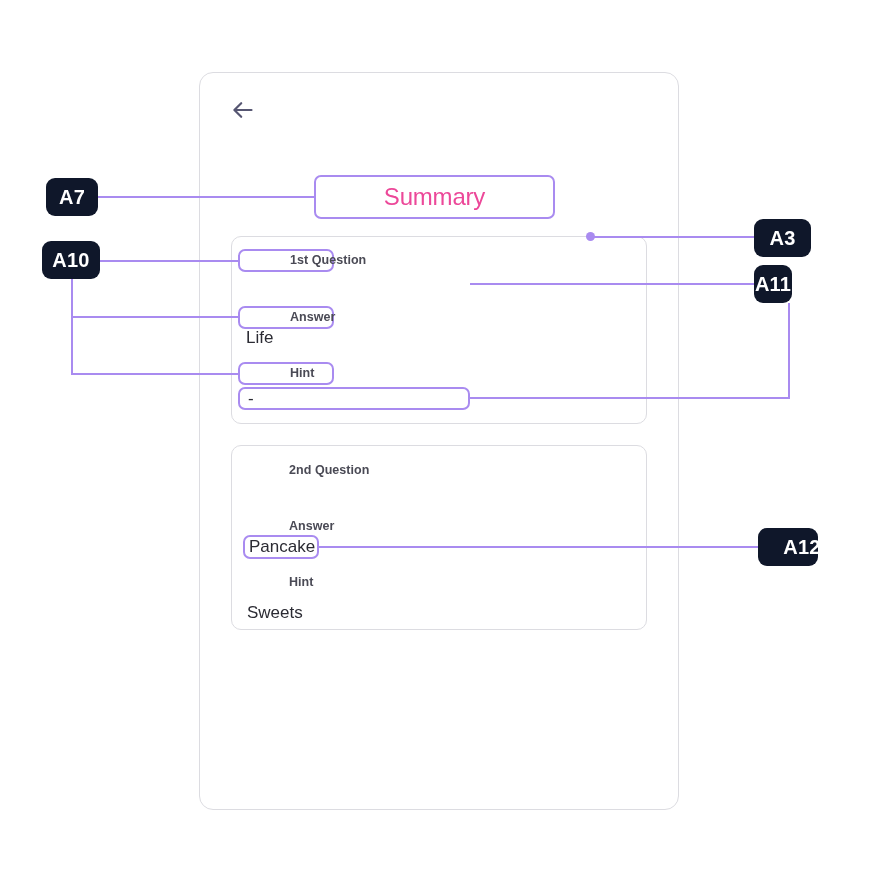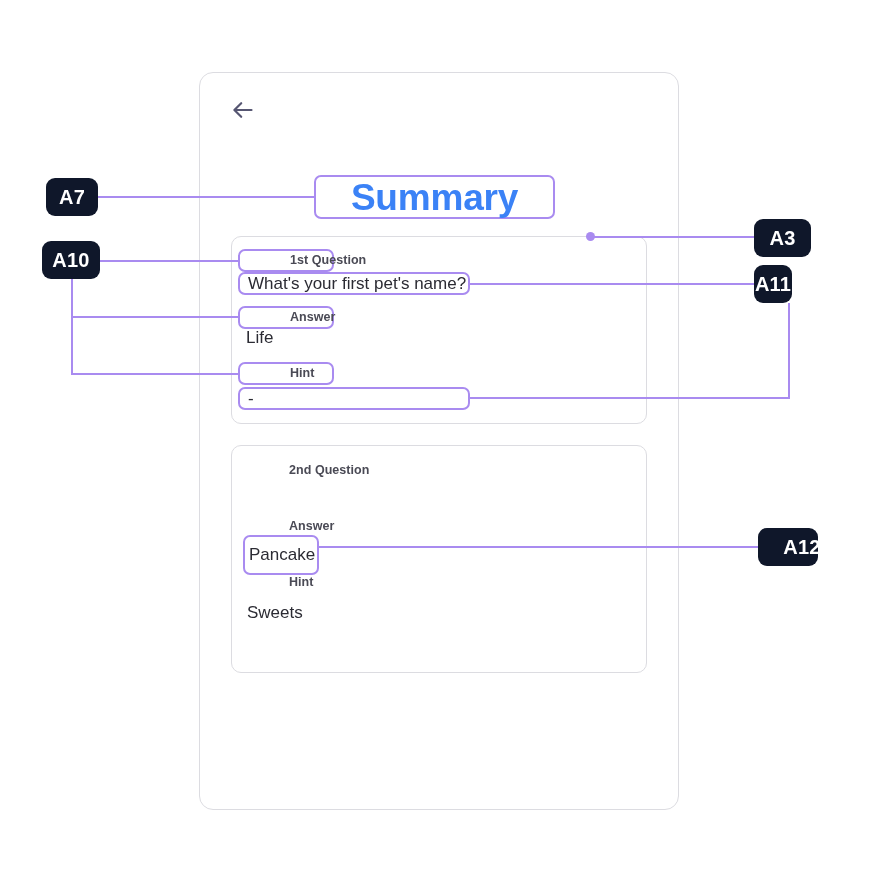--- a/index.html
+++ b/index.html
@@ -53,39 +53,39 @@
     position: absolute;
     left: 314px;
     top: 175px;
     width: 241px;
     height: 44px;
     display: flex;
     align-items: center;
     justify-content: center;
   }
   .title-text {
-    font-size: 37px;
-    font-weight: bold;
-    color: #3b82f6;
+    font-size: 24px;
+    font-weight: normal;
+    color: #ec4899;
     letter-spacing: -0.2px;
     line-height: 1;
   }
 
   
   .q-card {
     position: absolute;
     left: 231px;
     width: 416px;
     background: #ffffff;
     border: 1px solid #dcdce1;
     border-radius: 10px;
     box-sizing: border-box;
   }
   #card-1 { top: 236px; height: 188px; }
-  #card-2 { top: 445px; height: 228px; }
+  #card-2 { top: 445px; height: 185px; }
 
   .field-label {
     font-size: 12.5px;
     font-weight: bold;
     color: #4a4a55;
     line-height: 1;
     letter-spacing: 0.05px;
     margin-left: 42px;
   }
   .field-value {
@@ -114,21 +114,21 @@
     align-items: center;
   }
   .hl > span { white-space: nowrap; }
 
   .hl-title  { left: 314px; top: 175px; width: 241px; height: 44px; justify-content: center; }
   .hl-qlabel { left: 238px; top: 249px; width:  96px; height: 23px; padding-left: 8px; }
   .hl-qvalue { left: 238px; top: 272px; width: 232px; height: 23px; padding-left: 8px; }
   .hl-alabel { left: 238px; top: 306px; width:  96px; height: 23px; padding-left: 8px; }
   .hl-hlabel { left: 238px; top: 362px; width:  96px; height: 23px; padding-left: 8px; }
   .hl-hvalue { left: 238px; top: 387px; width: 232px; height: 23px; padding-left: 8px; }
-  .hl-a2value{ left: 243px; top: 535px; width:  76px; height: 40px; padding-left: 4px; }
+  .hl-a2value{ left: 243px; top: 535px; width:  76px; height: 24px; padding-left: 4px; }
 
   
   .c1-plain { position: absolute; left: 246px; }
   .c1-answer { top: 328px; }
 
   
   .line {
     position: absolute;
     background: #a98bf0;
   }
@@ -236,23 +236,20 @@
   <div class="line h" style="left:319px; top:546px; width:439px;"></div>
 
   <div class="hl hl-title">
     <span class="title-text">Summary</span>
   </div>
 
   <div class="hl hl-qlabel">
     <span class="field-label">1st Question</span>
   </div>
 
-  <div class="hl hl-qvalue">
-    <span class="field-value">What's your first pet's name?</span>
-  </div>
 
   <div class="hl hl-alabel">
     <span class="field-label">Answer</span>
   </div>
 
   <div class="hl hl-hlabel">
     <span class="field-label">Hint</span>
   </div>
 
   <div class="hl hl-hvalue">

